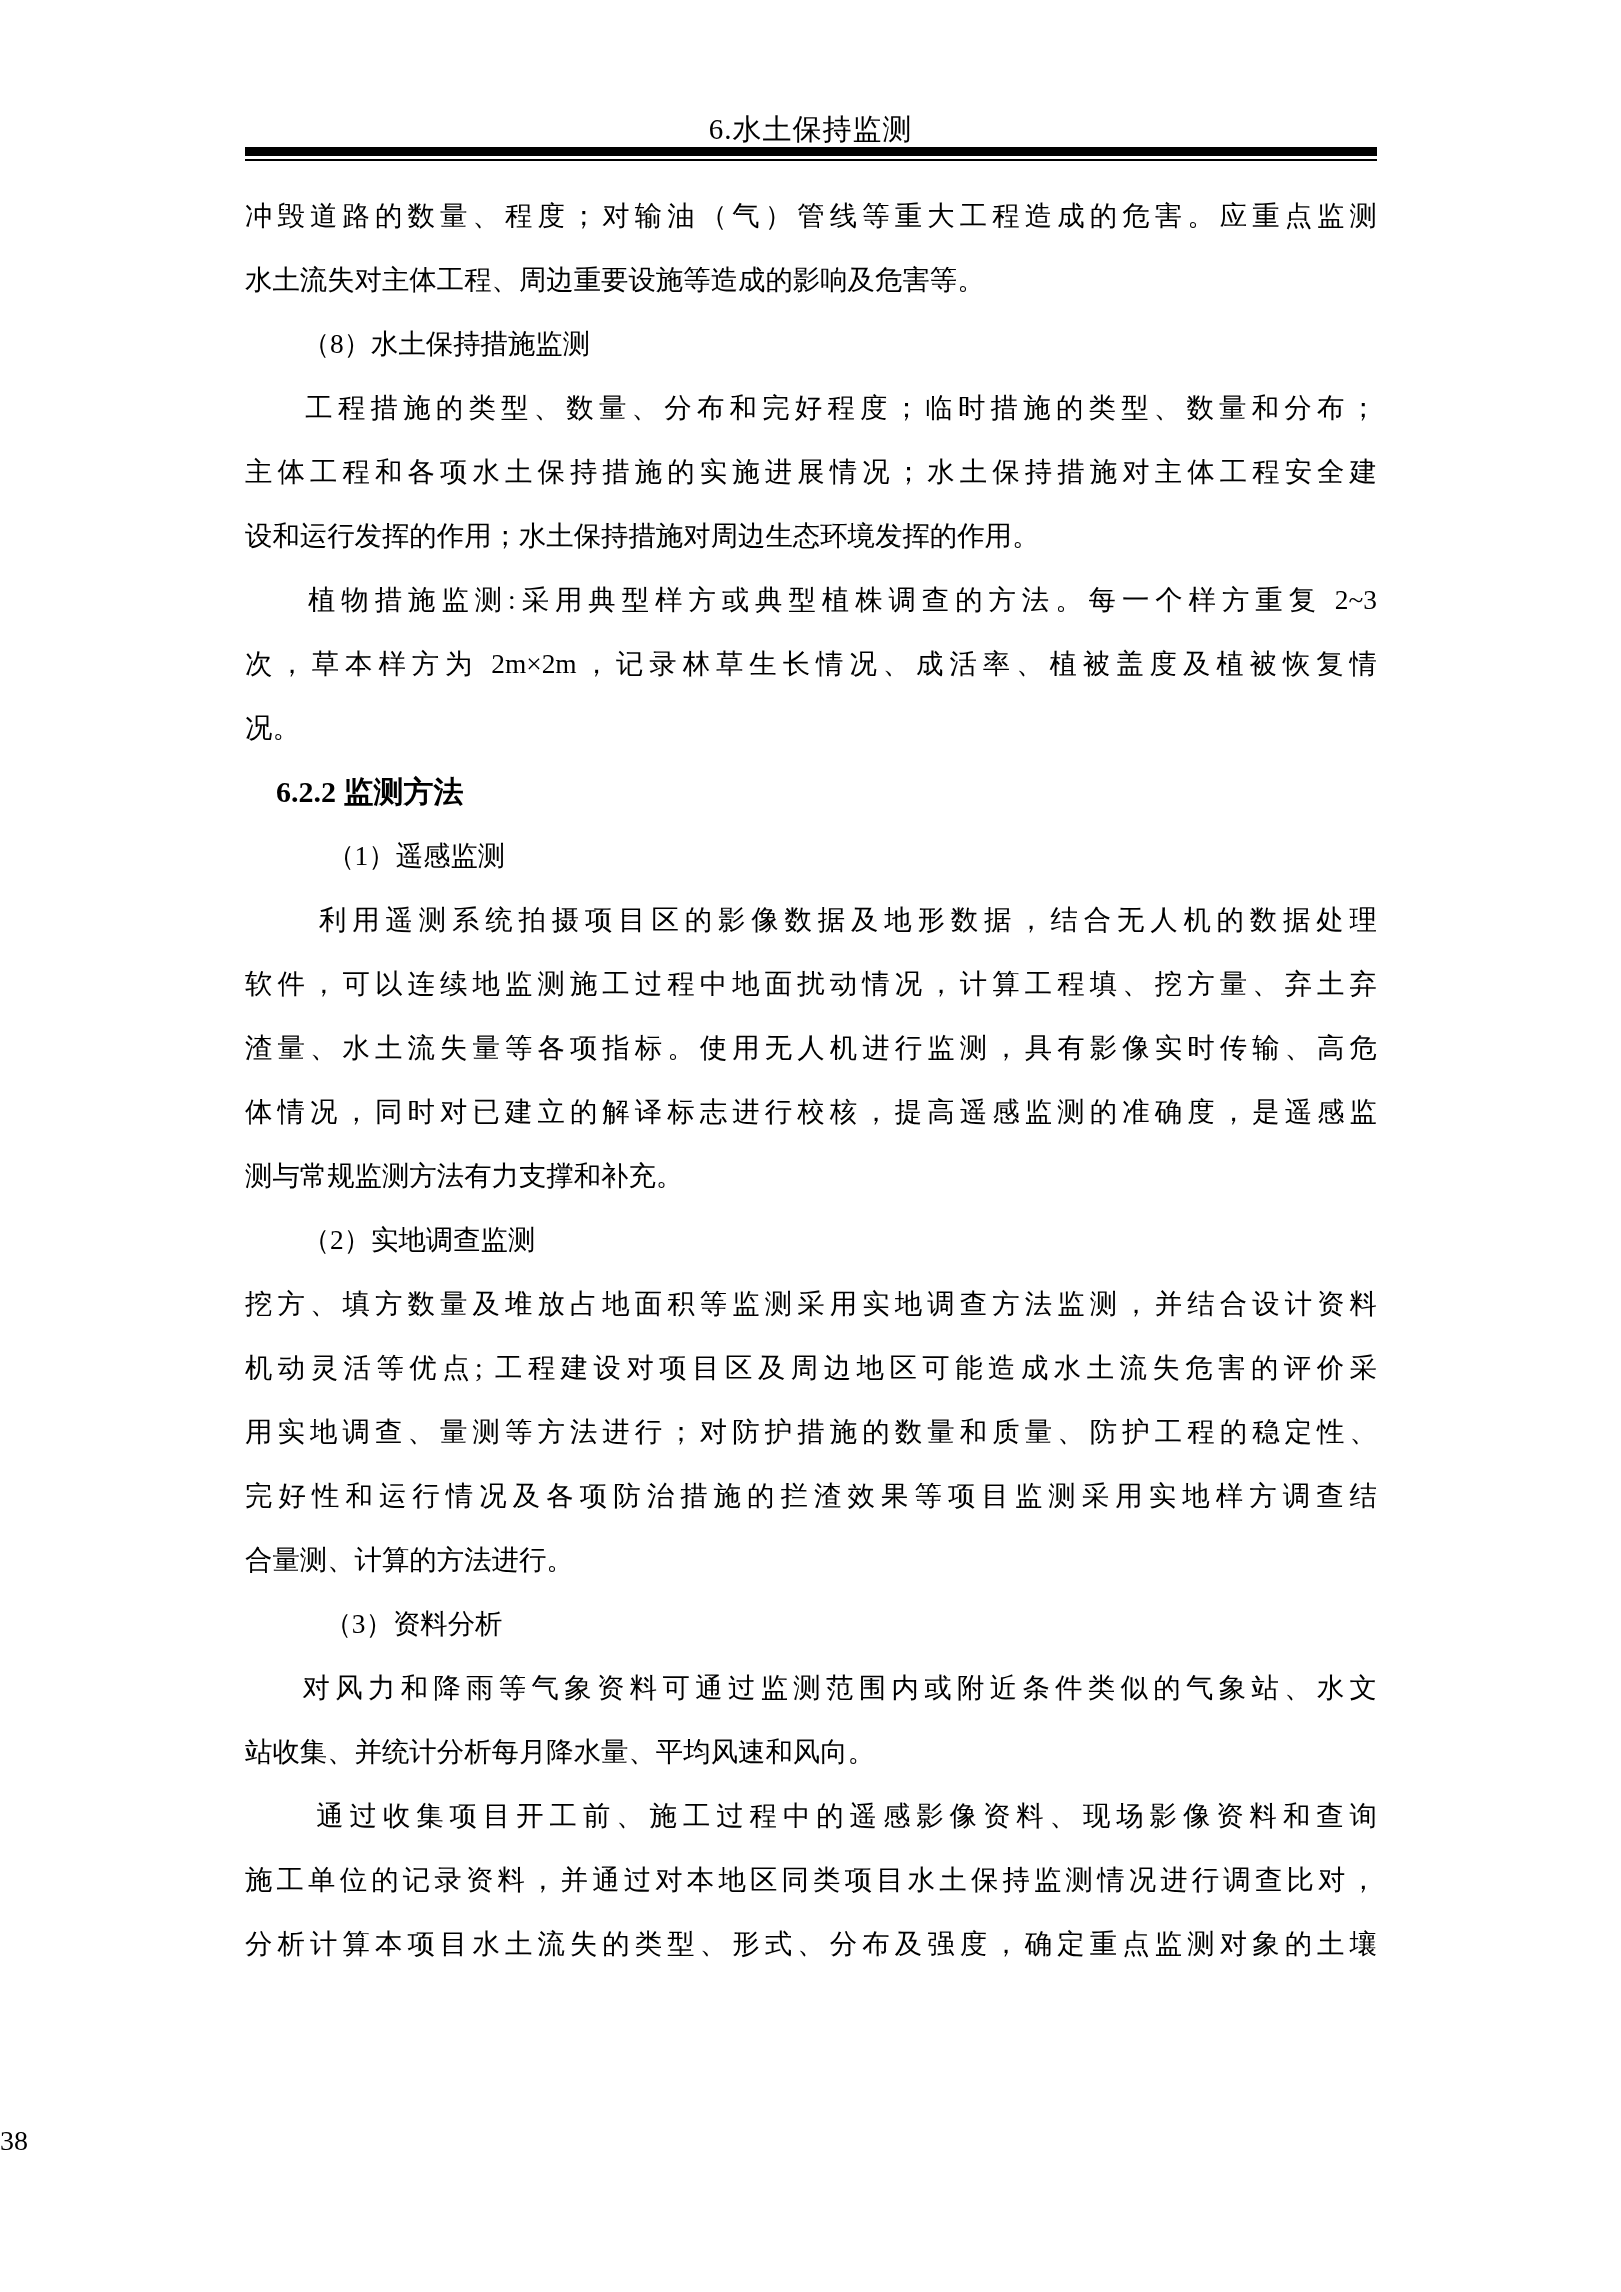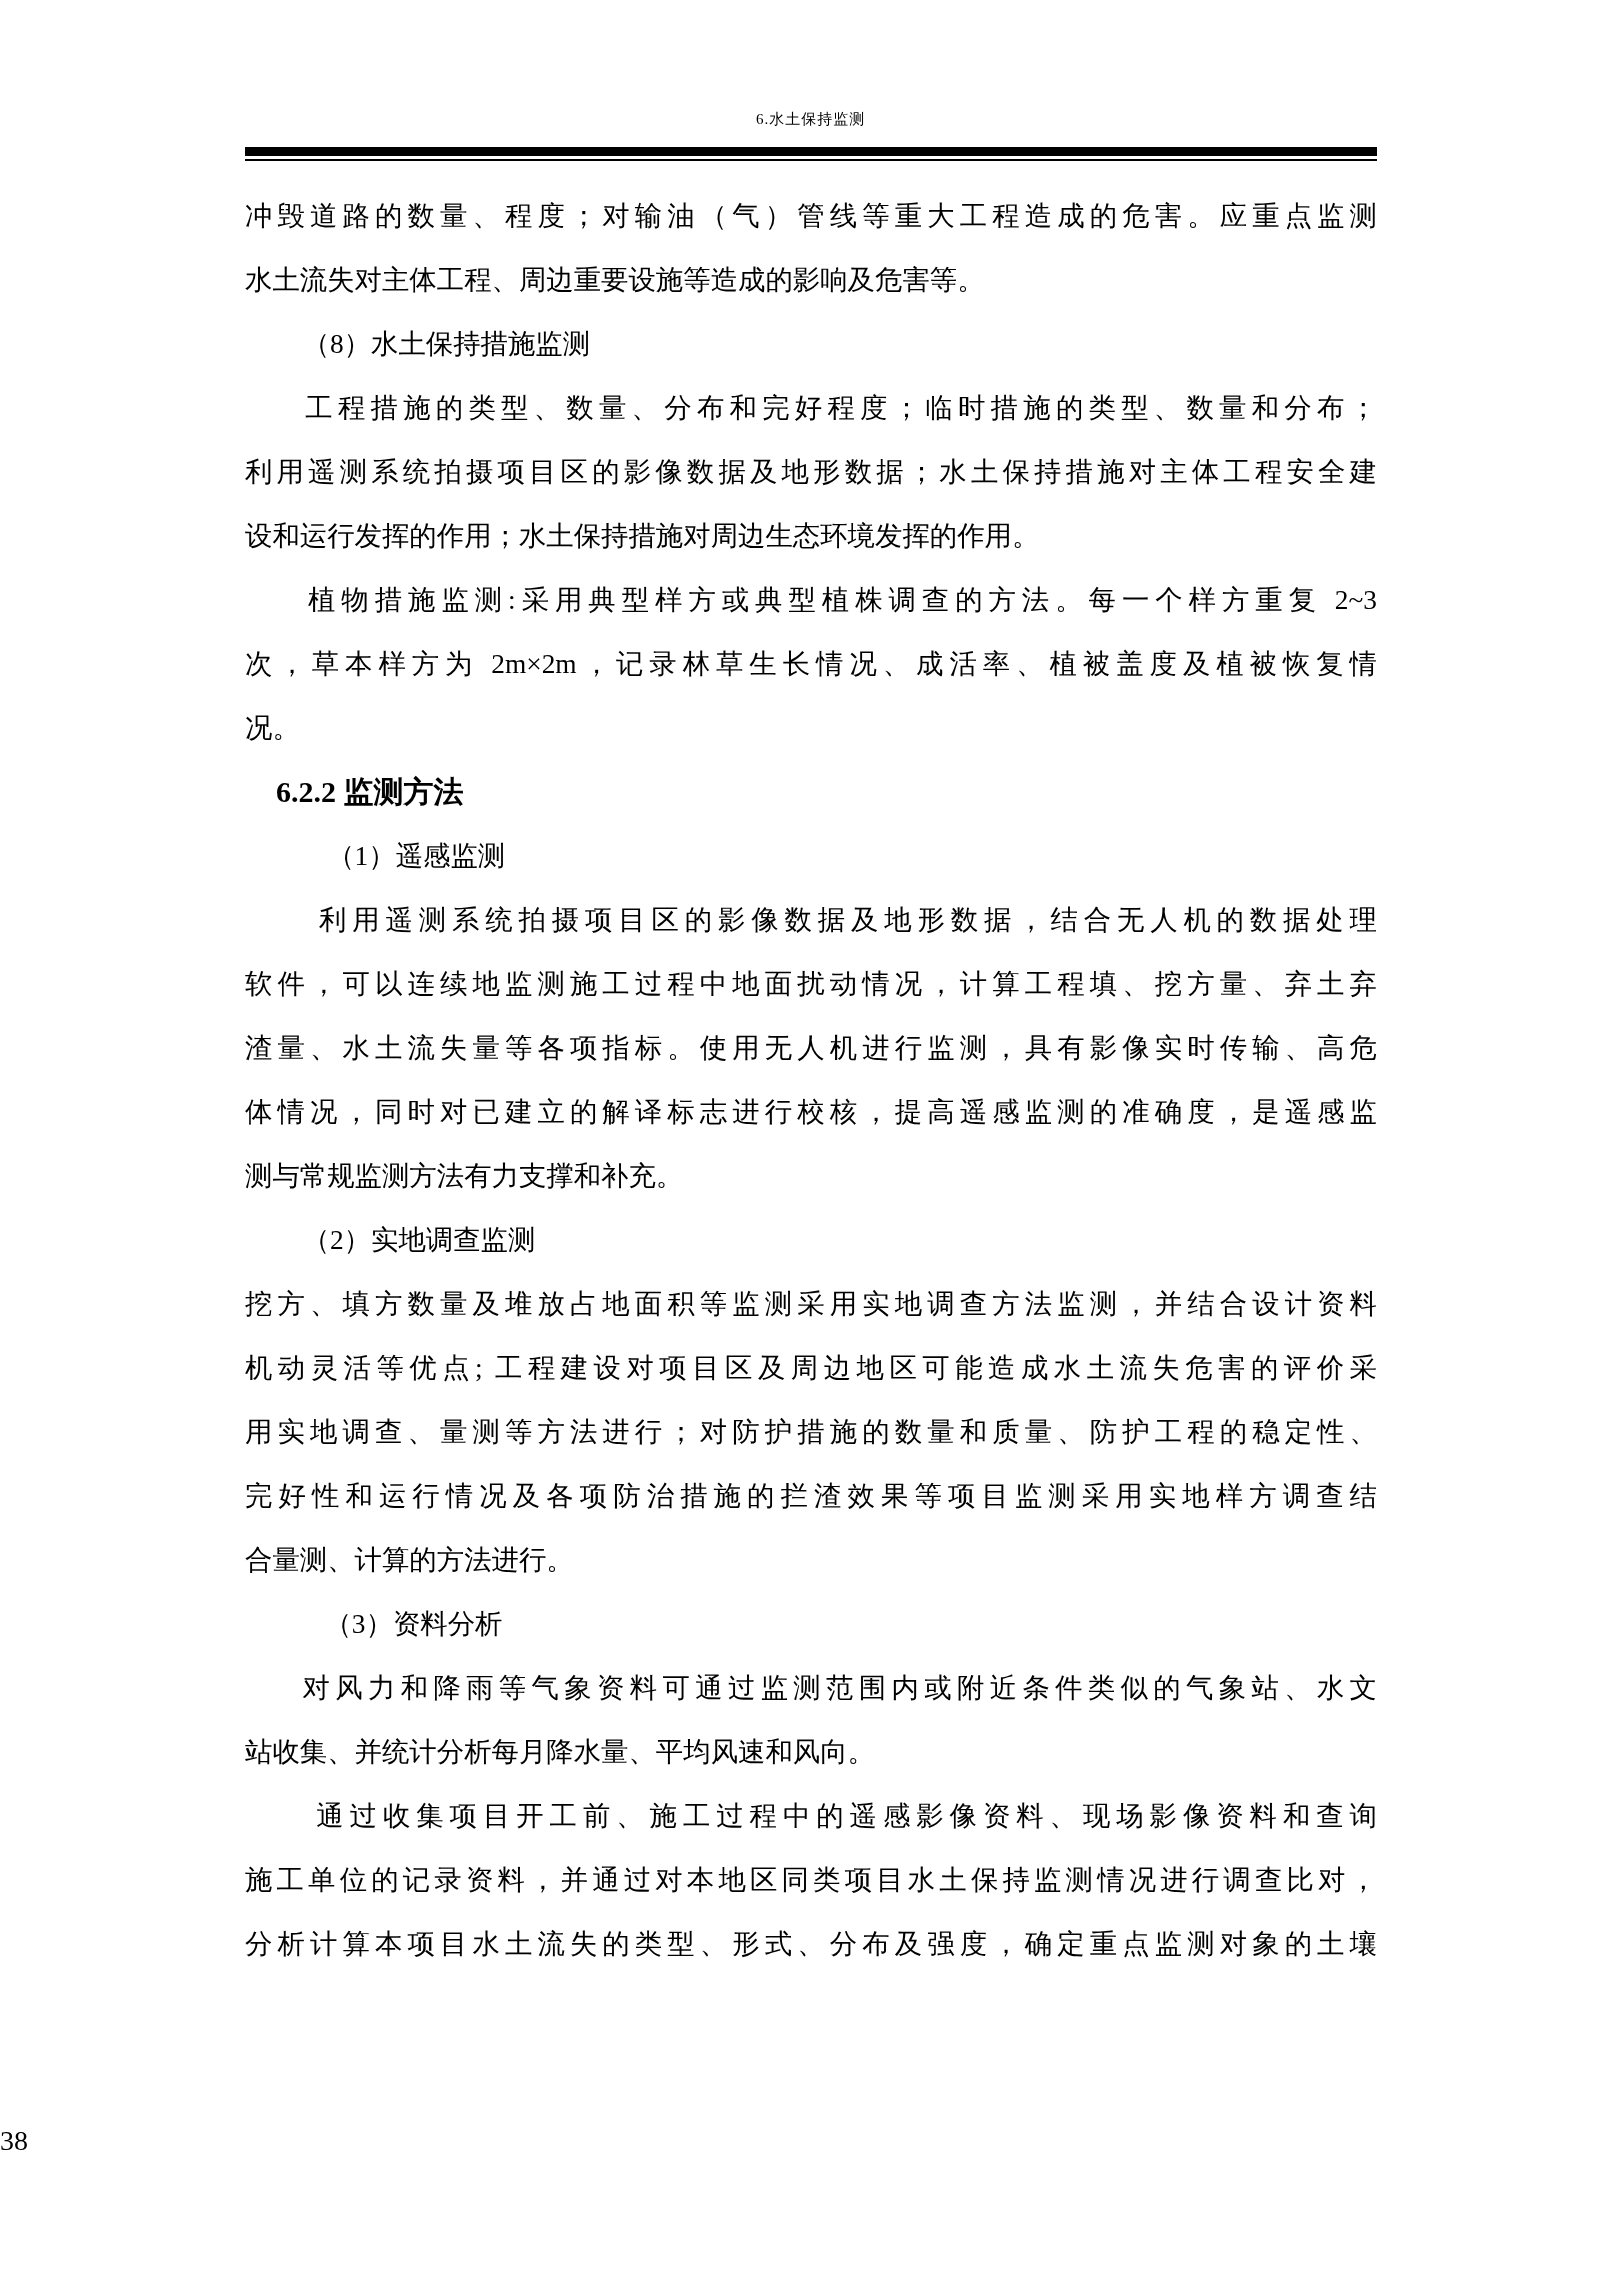--- a/index.html
+++ b/index.html
@@ -11,21 +11,21 @@
     color:#000;
     font-family:"Liberation Serif", serif;
     overflow:hidden;
   }
   .hdr-title{
     position:absolute;
     top:110px;
     left:0;
     width:100%;
     text-align:center;
-    font-size:15px;
+    font-size:29px;
     letter-spacing:1px;
   }
   .hdr-rule{
     position:absolute;
     left:245px;
     right:244px;
     top:147px;
     height:2.9px;
     border-top:9.8px solid #000;
     border-bottom:2.9px solid #000;
@@ -66,21 +66,21 @@
 <div class="page">
 
   <div class="hdr-title">6.水土保持监测</div>
   <div class="hdr-rule"></div>
 
   <div class="body-text">
     <div class="ln j">冲毁道路的数量、程度；对输油（气）管线等重大工程造成的危害。应重点监测</div>
     <div class="ln">水土流失对主体工程、周边重要设施等造成的影响及危害等。</div>
     <div class="ln" style="text-indent:2.1em">（8）水土保持措施监测</div>
     <div class="ln j" style="text-indent:2.2em">工程措施的类型、数量、分布和完好程度；临时措施的类型、数量和分布；</div>
-    <div class="ln j">利用遥测系统拍摄项目区的影像数据及地形数据；水土保持措施对主体工程安全建</div>
+    <div class="ln j">主体工程和各项水土保持措施的实施进展情况；水土保持措施对主体工程安全建</div>
     <div class="ln">设和运行发挥的作用；水土保持措施对周边生态环境发挥的作用。</div>
     <div class="ln j" style="text-indent:2.3em">植物措施监测:采用典型样方或典型植株调查的方法。每一个样方重复 2~3</div>
     <div class="ln j">次，草本样方为 2m×2m，记录林草生长情况、成活率、植被盖度及植被恢复情</div>
     <div class="ln">况。</div>
     <div class="ln b">6.2.2 监测方法</div>
     <div class="ln" style="text-indent:3em">（1）遥感监测</div>
     <div class="ln j" style="text-indent:2.7em">利用遥测系统拍摄项目区的影像数据及地形数据，结合无人机的数据处理</div>
     <div class="ln j">软件，可以连续地监测施工过程中地面扰动情况，计算工程填、挖方量、弃土弃</div>
     <div class="ln j">渣量、水土流失量等各项指标。使用无人机进行监测，具有影像实时传输、高危</div>
     <div class="ln j">体情况，同时对已建立的解译标志进行校核，提高遥感监测的准确度，是遥感监</div>

